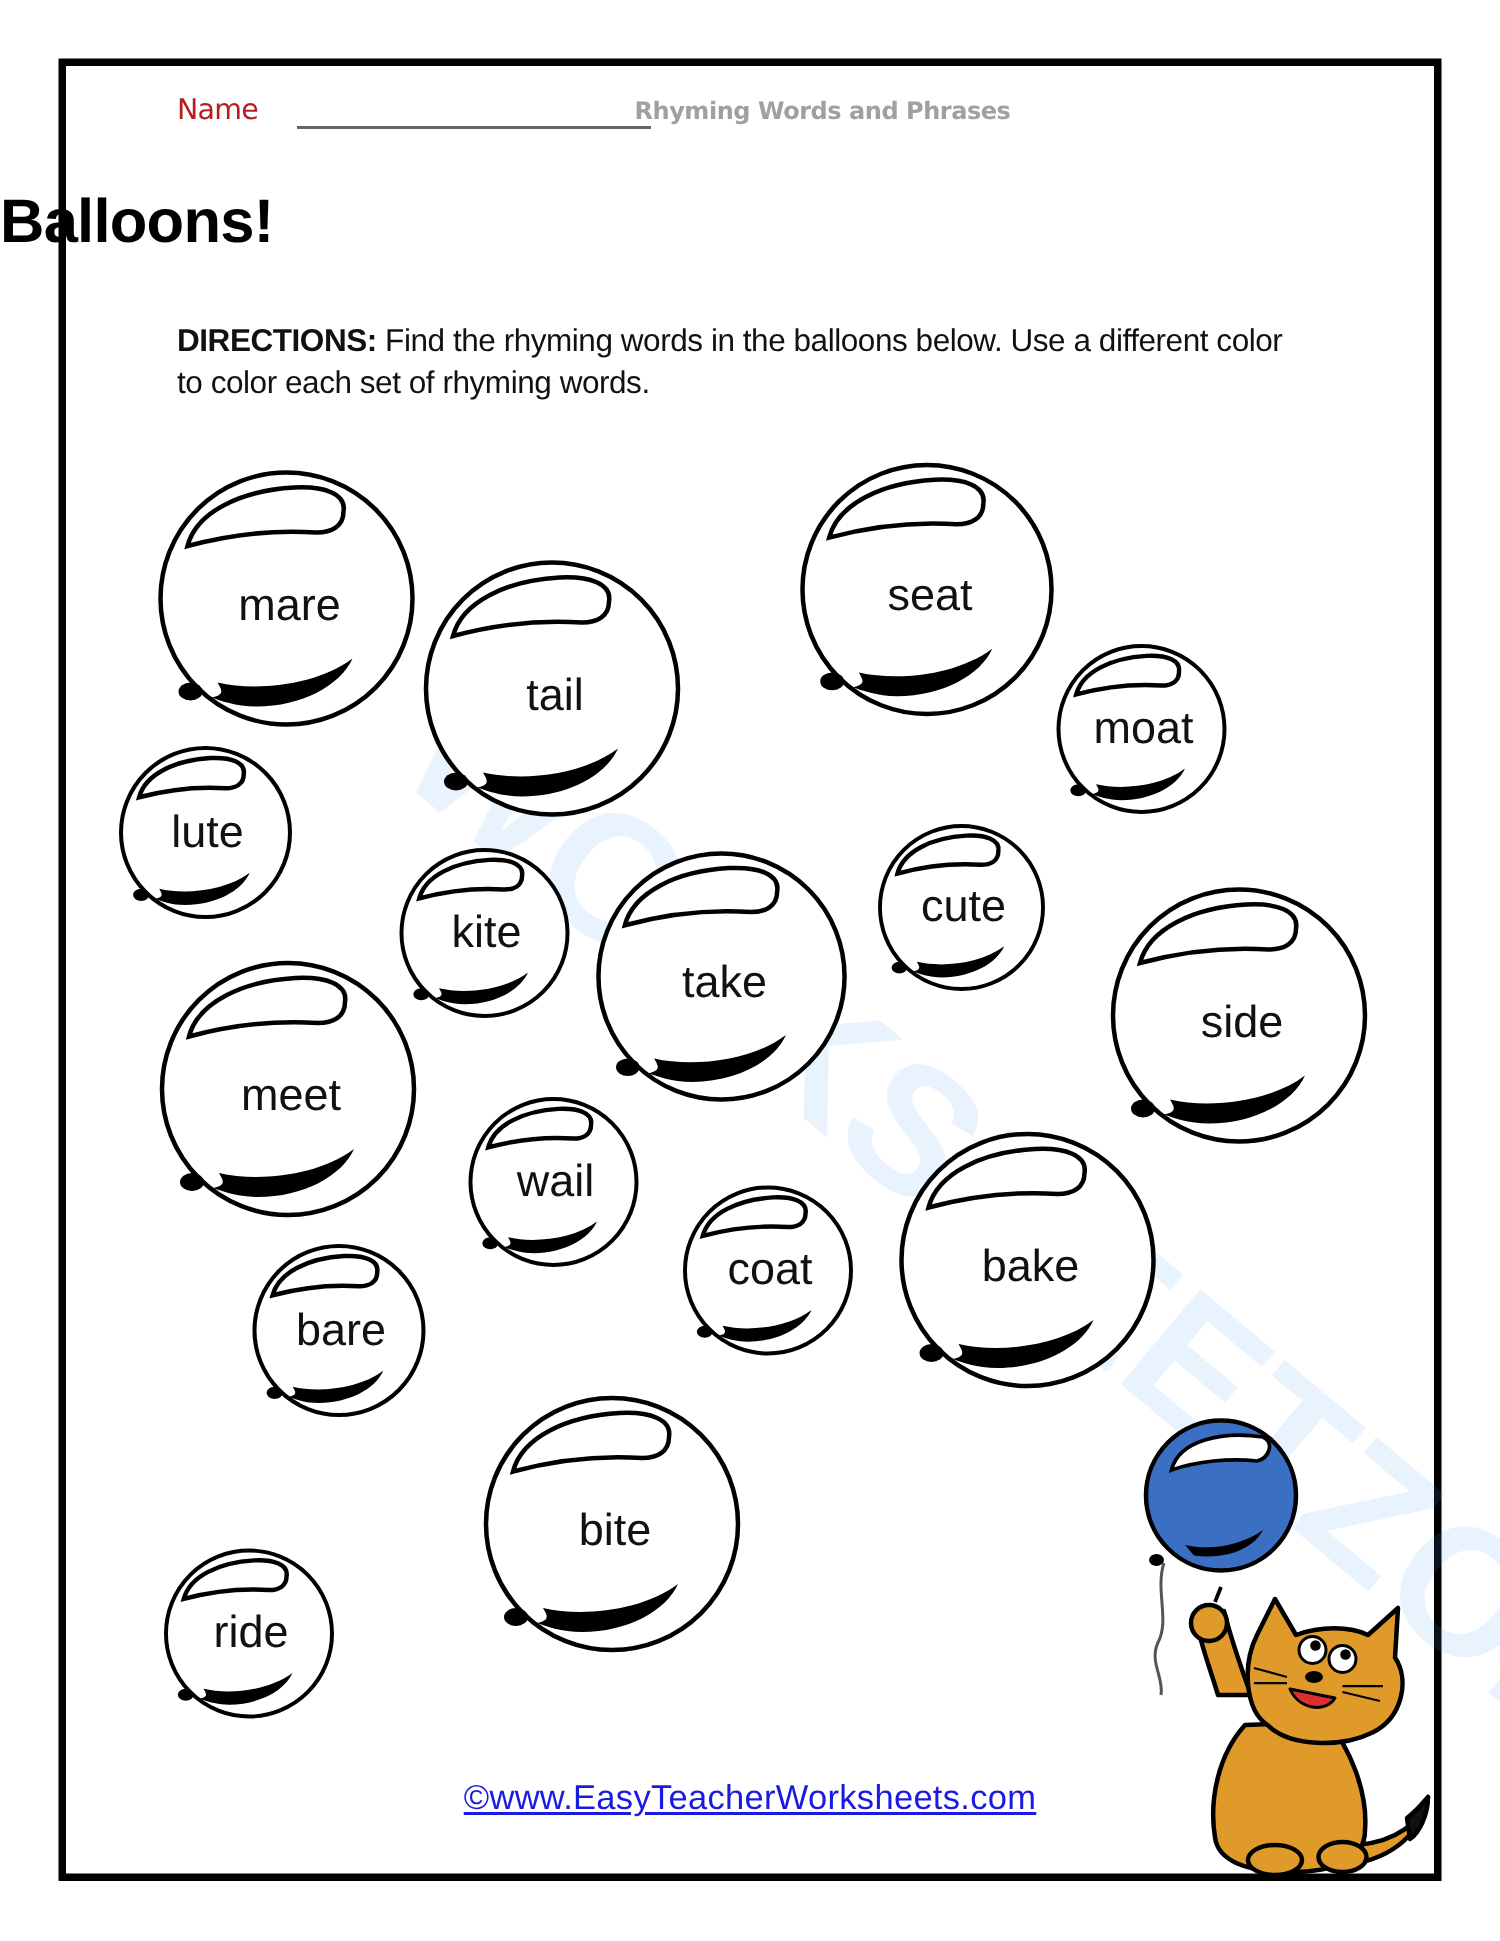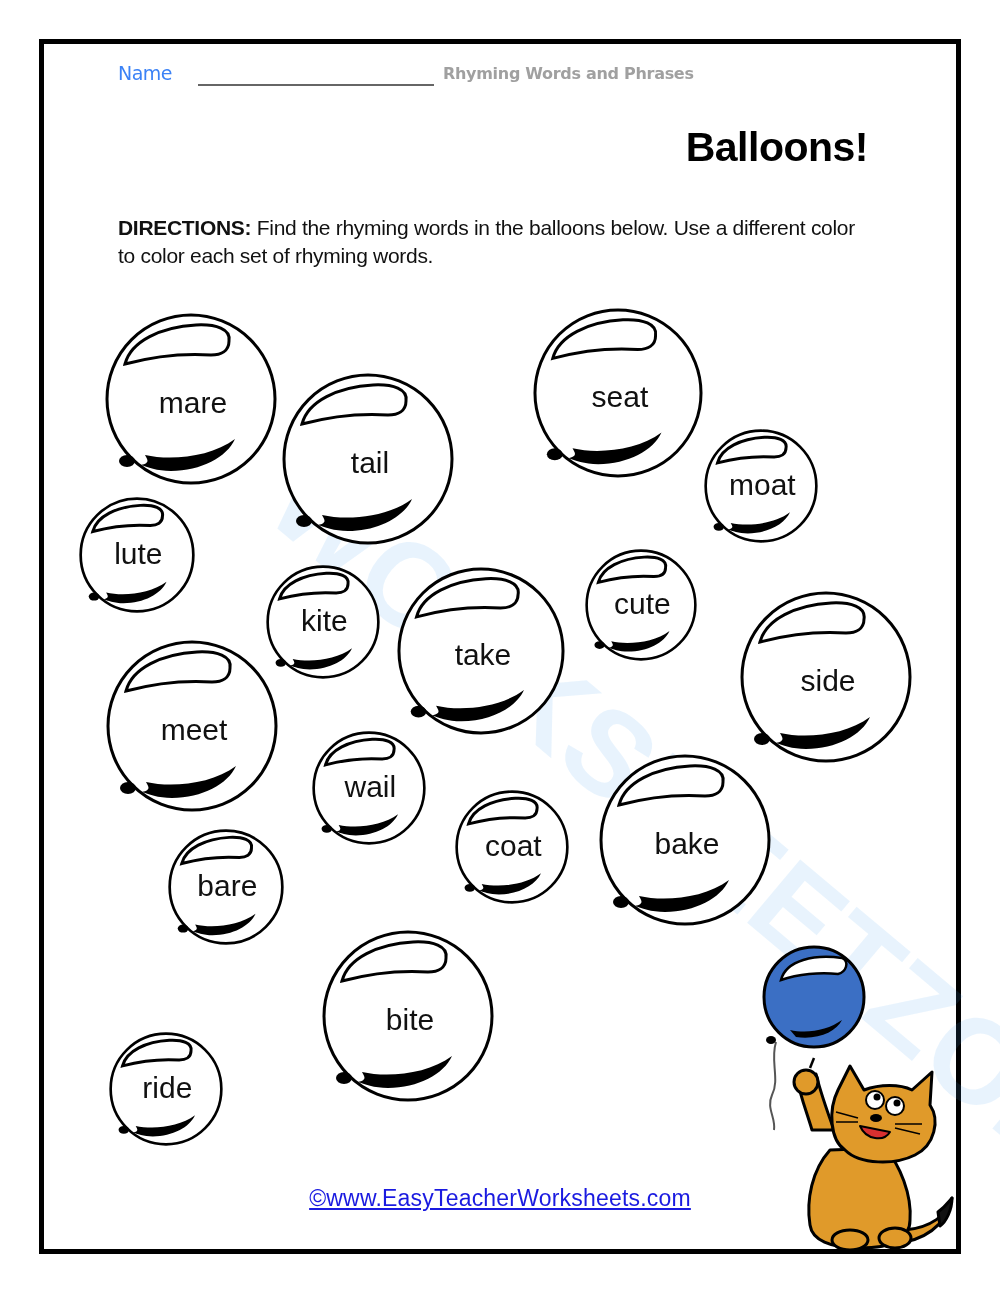--- a/index.html
+++ b/index.html
@@ -1,21 +1,21 @@
 <!DOCTYPE html>
 <html><head>
 <meta charset="utf-8">
 <style>
   html, body { margin: 0; padding: 0; background: #ffffff; }
   body { width: 1000px; height: 1294px; position: relative; overflow: hidden; font-family: "Liberation Sans", sans-serif; }
   .page-border { position: absolute; left: 39px; top: 39px; width: 912px; height: 1205px; border: 5px solid #000; background: #fff; }
-  .name-label { position: absolute; left: 118px; top: 62px; font-size: 19px; color: #3b82f6; font-family: "DejaVu Sans", sans-serif; letter-spacing: -0.5px; }
+  .name-label { position: absolute; left: 118px; top: 62px; font-size: 19px; color: #b91c1c; font-family: "DejaVu Sans", sans-serif; letter-spacing: -0.5px; }
   .name-line { position: absolute; left: 198px; top: 84px; width: 236px; height: 2px; background: #666; }
-  .subject { position: absolute; left: 443px; top: 64px; font-size: 16px; font-weight: bold; color: #a0a0a0; font-family: "DejaVu Sans", sans-serif; letter-spacing: -0.3px; text-align: center; }
-  .title { position: absolute; left: 0; width: 868px; top: 124px; text-align: right; font-size: 41px; font-weight: bold; color: #000; letter-spacing: -0.5px; }
+  .subject { position: absolute; left: 423px; top: 64px; font-size: 16px; font-weight: bold; color: #a0a0a0; font-family: "DejaVu Sans", sans-serif; letter-spacing: -0.3px; text-align: center; }
+  .title { position: absolute; left: 0; width: 868px; top: 124px; text-align: left; font-size: 41px; font-weight: bold; color: #000; letter-spacing: -0.5px; }
   .directions { position: absolute; left: 118px; top: 214px; width: 740px; font-size: 21px; line-height: 28px; color: #111; letter-spacing: -0.3px; }
   .directions b { font-weight: bold; margin-top: 10px; }
   .balloons { position: absolute; left: 0; top: 0; width: 1000px; height: 1294px; }
   .balloon-word { font-family: "Liberation Sans", sans-serif; fill: #111; }
   .footer-link { position: absolute; left: 0; width: 1000px; top: 1185px; text-align: center; font-size: 23px; color: #1a1ae0; text-decoration: underline; letter-spacing: 0.2px; }
   .watermark { position: absolute; left: 0; top: 0; width: 1000px; height: 1294px; pointer-events: none; }
 </style>
 </head>
 <body>
 

